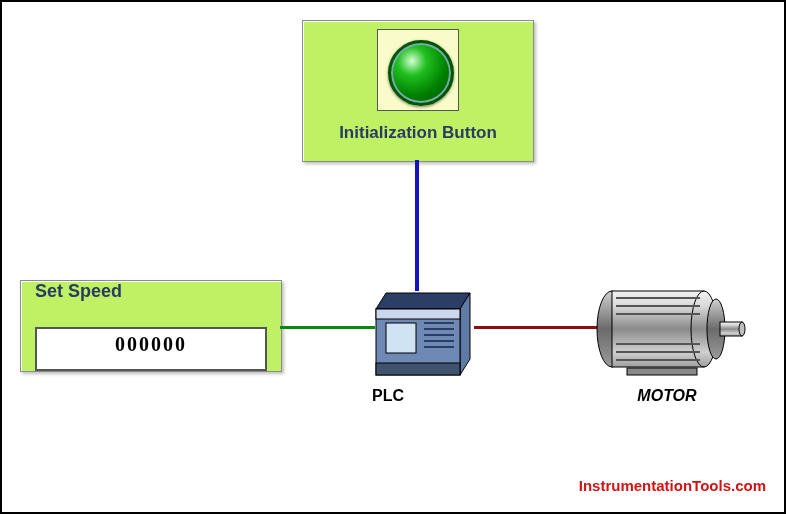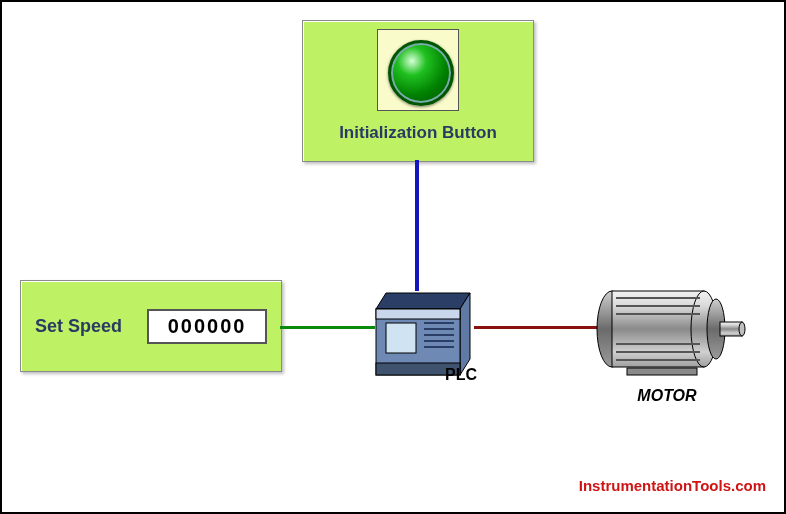--- a/index.html
+++ b/index.html
@@ -11,33 +11,33 @@
   
   .init-panel { left:300px; top:18px; width:230px; height:140px; text-align:center; }
   .btn-frame { display:inline-block; margin-top:8px; width:80px; height:80px; background:#fafbca; border:1px solid #555; position:relative; }
   .green-btn { position:absolute; left:10px; top:10px; width:60px; height:60px; border-radius:50%;
                background: radial-gradient(circle at 35% 30%, #d6ffd6 0%, #20c020 25%, #008000 60%, #005000 100%);
                border:3px solid #050; box-shadow:0 0 0 2px #7aa inset, 0 1px 3px rgba(0,0,0,.5);}
   .init-caption { margin-top:8px; font-size:17px; font-weight:bold; color:#2a3a63; }
 
   
   .speed-panel { left:18px; top:278px; width:260px; height:90px; }
-  .speed-inner { display:flex; align-items:center; height:100%; padding:0 14px; gap:25px;}
+  .speed-inner { display:flex; height:100%; padding:0 14px; gap:25px;flex-direction:column;}
   .speed-label { font-size:18px; font-weight:bold; color:#2a3a63; white-space:nowrap;}
-  .speed-val { flex:1; background:#fff; border:2px solid #555; font-family:Liberation Sans, sans-serif; font-size:20px; font-weight:bold; letter-spacing:2px; text-align:center; padding:4px 4px; }
+  .speed-val { flex:1; background:#fff; border:2px solid #555; font-family:Liberation Serif, serif; font-size:20px; font-weight:bold; letter-spacing:2px; text-align:center; padding:4px 4px; }
 
   
   .wire { position:absolute; }
   .wire-blue { background:#1515c0; }
   .wire-green { background:#0a8a0a; }
   .wire-red { background:#8a1010; }
 
   
   .plc-wrap { position:absolute; left:370px; top:285px; width:105px; height:90px; }
-  .plc-label { position:absolute; left:370px; top:364px; width:105px; text-align:right; font-weight:bold; font-size:16px; }
+  .plc-label { position:absolute; left:370px; top:385px; width:105px; text-align:left; font-weight:bold; font-size:16px; }
 
   
   .motor-wrap { position:absolute; left:590px; top:272px; }
   .motor-label { position:absolute; left:590px; top:385px; width:150px; text-align:center; font-weight:bold; font-size:16px;font-style:italic; }
 
   .watermark { position:absolute; right:18px; bottom:18px; color:#d01414; font-weight:bold; font-size:15px; }
 </style>
 </head>
 <body>
 

